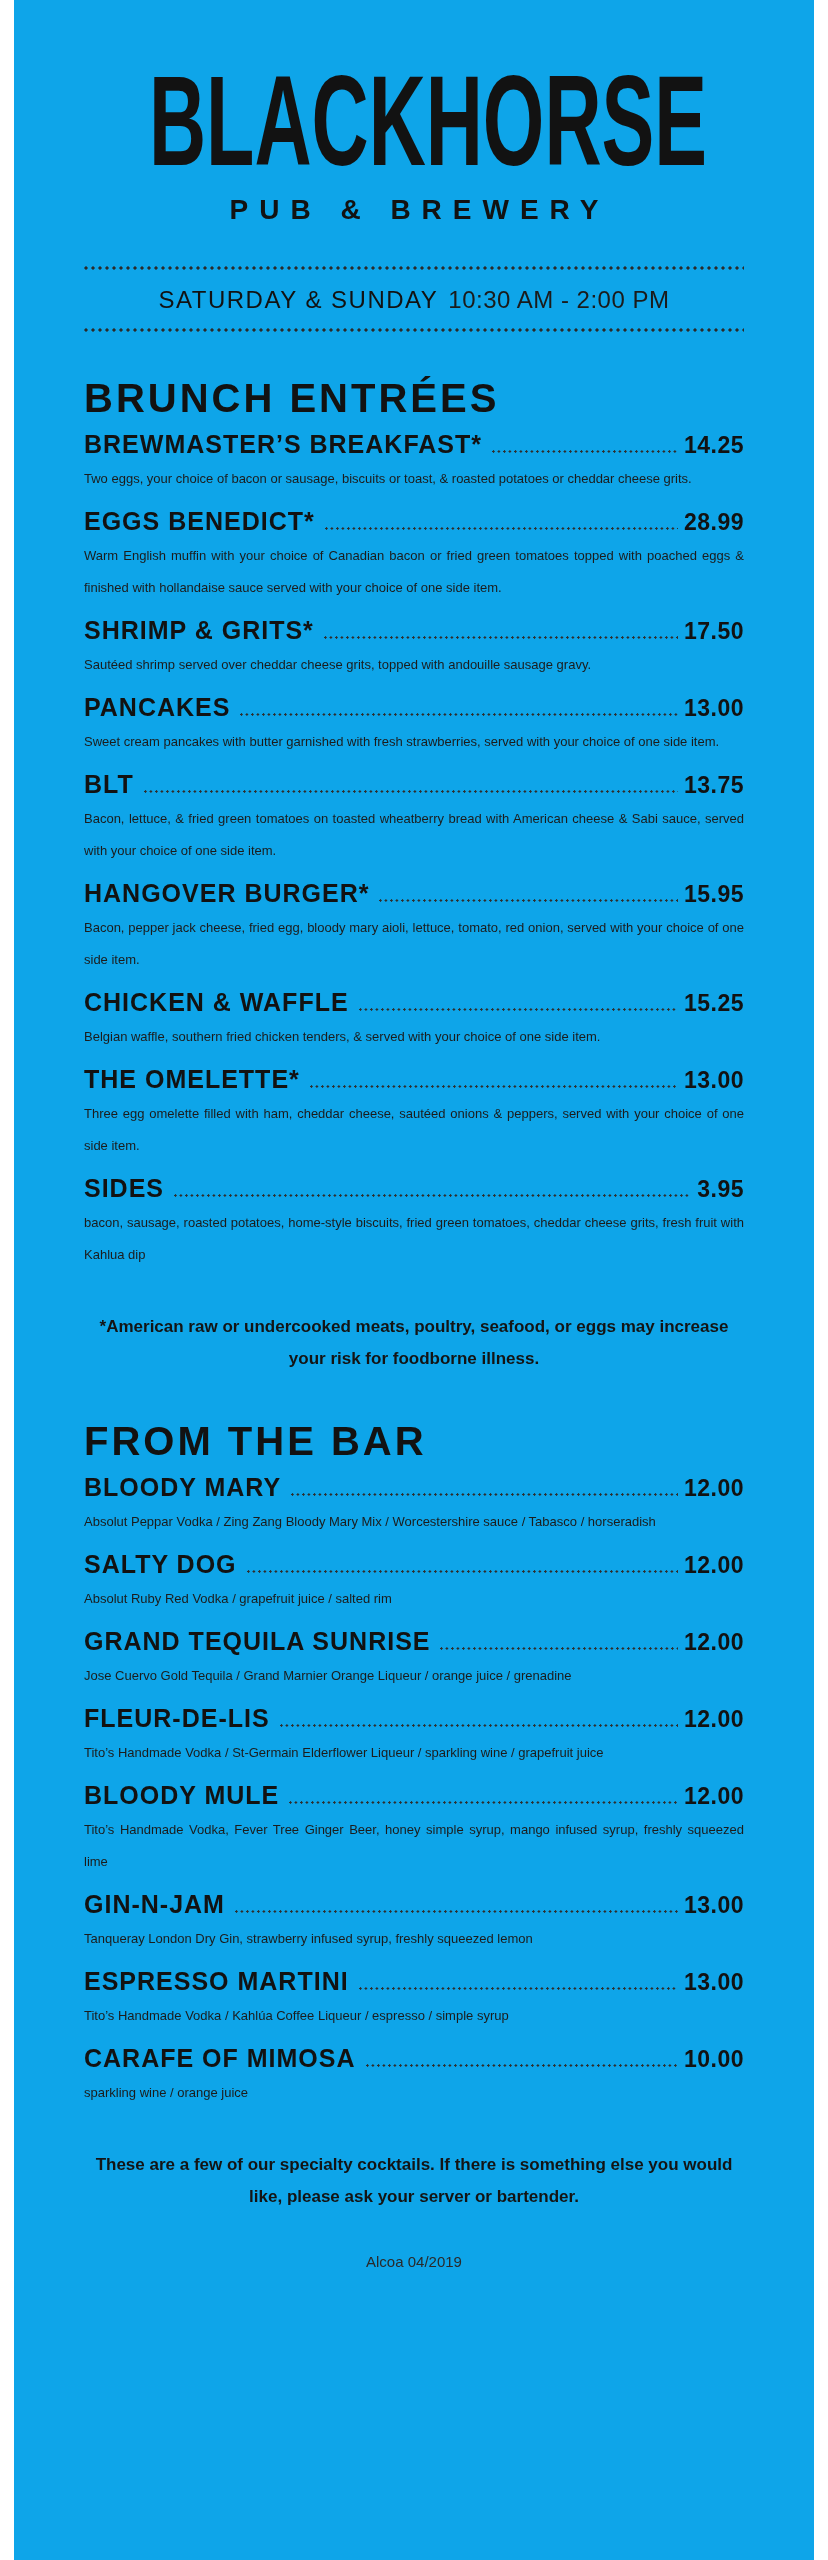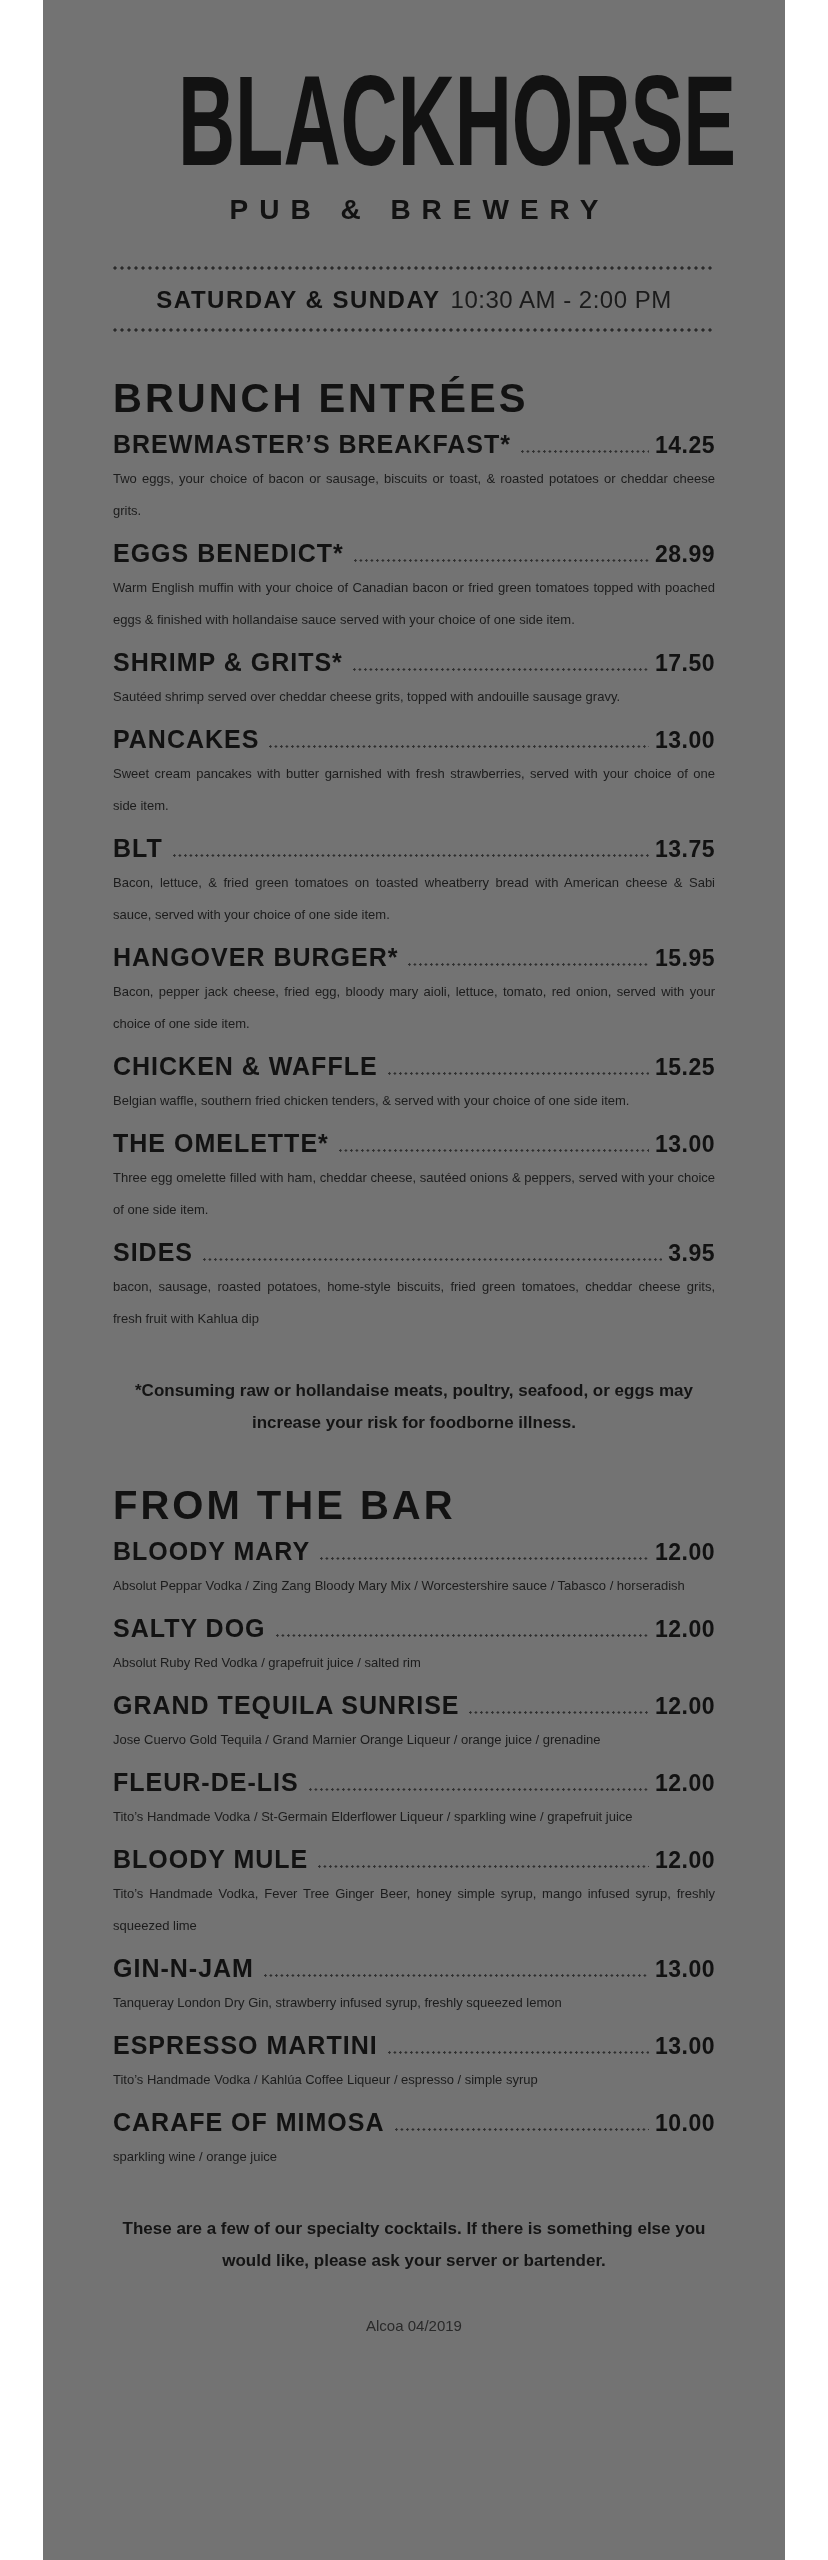--- a/index.html
+++ b/index.html
@@ -1,23 +1,23 @@
 <!DOCTYPE html>
 <html><head>
 <meta charset="utf-8">
 <style>
   * { box-sizing: border-box; }
   html, body { margin: 0; padding: 0; background: #ffffff; }
   .page {
     position: relative;
-    width: 742px;
+    width: 800px;
     height: 2560px;
     margin: 0 auto;
     padding: 70px 70px 0;
-    background: #737373;
+    background: #0ea5e9;
     font-family: "Liberation Sans", sans-serif;
     color: #161616;
     overflow: hidden;
   }
 
   
   .header { text-align: center; }
   .logo-svg { display: block; margin: 0 auto; }
   .logo-svg text {
     font-family: "Liberation Sans", sans-serif;
@@ -40,21 +40,21 @@
     background-image: radial-gradient(circle at 2px 2px, #2a2a2a 1.45px, transparent 1.75px);
     background-size: 7px 4px;
     background-repeat: repeat-x;
   }
   .hours {
     text-align: center;
     padding: 16px 0 14px;
     font-size: 24px;
     white-space: nowrap;
   }
-  .hours-days { font-weight: 700; letter-spacing: 1.5px; color: #121212; margin-top: 28px; }
+  .hours-days { font-weight: 400; letter-spacing: 1.5px; color: #121212; margin-top: 28px; }
   .hours-time { margin-left: 10px; font-weight: 400; letter-spacing: 0.5px; color: #1b1b1b; }
 
   
   .menu-section { margin-top: 46px; }
   .section-title {
     margin: 0;
     font-size: 40px;
     line-height: 40px;
     font-weight: 800;
     letter-spacing: 3px;
@@ -199,21 +199,21 @@
           <p class="item-desc">Three egg omelette filled with ham, cheddar cheese, sautéed onions &amp; peppers, served with your choice of one side item.</p>
         </div>
         <div class="menu-item">
           <div class="item-row">
             <span class="item-name">SIDES</span>
             <span class="leader"></span>
             <span class="item-price">3.95</span>
           </div>
           <p class="item-desc">bacon, sausage, roasted potatoes, home-style biscuits, fried green tomatoes, cheddar cheese grits, fresh fruit with Kahlua dip</p>
         </div>
-        <p class="section-note">*Consuming raw or hollandaise meats, poultry, seafood, or eggs may increase your risk for foodborne illness.</p>
+        <p class="section-note">*American raw or undercooked meats, poultry, seafood, or eggs may increase your risk for foodborne illness.</p>
       </section>
       <section class="menu-section">
         <h2 class="section-title">FROM THE BAR</h2>
         <div class="menu-item">
           <div class="item-row">
             <span class="item-name">BLOODY MARY</span>
             <span class="leader"></span>
             <span class="item-price">12.00</span>
           </div>
           <p class="item-desc">Absolut Peppar Vodka / Zing Zang Bloody Mary Mix / Worcestershire sauce / Tabasco / horseradish</p>

